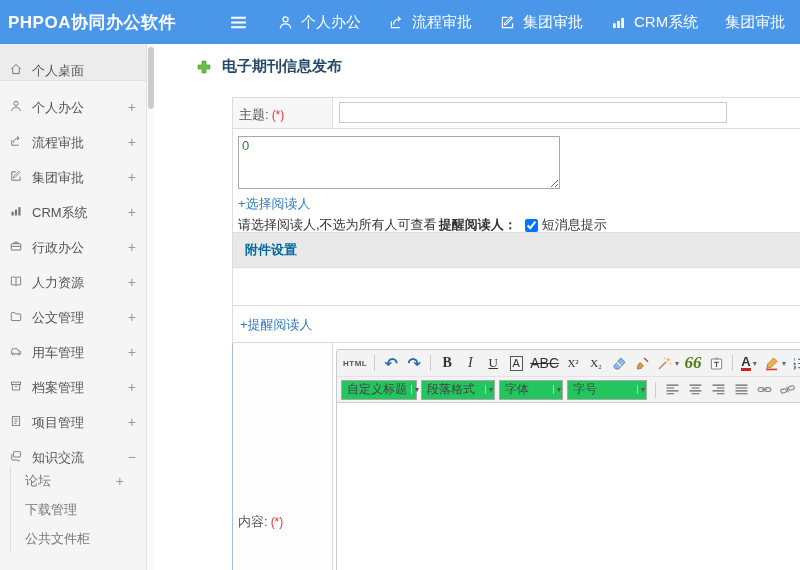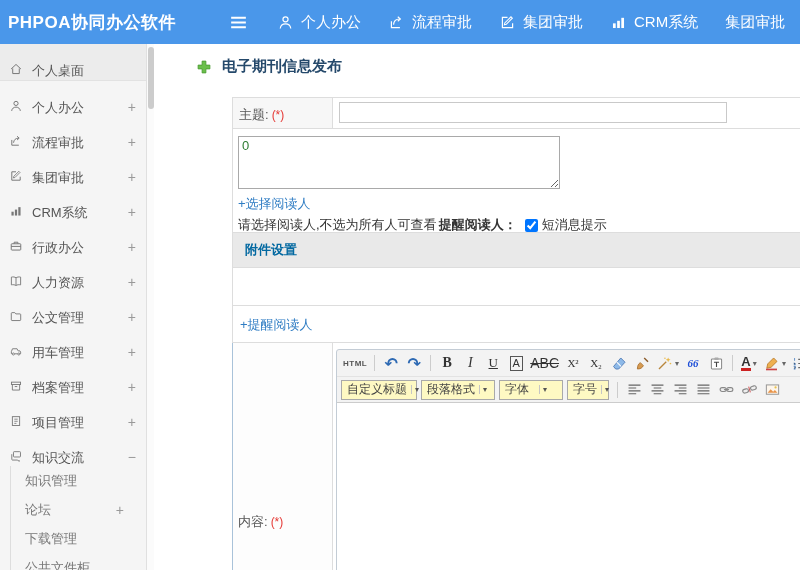--- a/index.html
+++ b/index.html
@@ -75,25 +75,25 @@
     font-size:12px; color:#333; cursor:pointer; border-radius:2px; padding:0 2px; flex:0 0 auto; }
   .tb-sep { width:1px; height:16px; background:#ccc; margin:0 4px; flex:0 0 auto; }
   .tb-html { font-size:8px; font-weight:bold; color:#555; letter-spacing:.5px; }
   .tb-undo,.tb-redo { color:#2d69b3; font-size:16px; font-weight:bold; }
   .tb-b { font-family:"Liberation Serif",serif; font-weight:bold; font-size:14px; }
   .tb-i { font-family:"Liberation Serif",serif; font-style:italic; font-size:14px; }
   .tb-u { font-family:"Liberation Serif",serif; font-size:13px; text-decoration:underline; }
   .tb-abox { font-size:11px; border:1px solid #555; padding:0 2px; line-height:13px; }
   .tb-strike { font-size:14px; text-decoration:line-through; }
   .tb-supsub { font-size:11px; font-family:"Liberation Serif",serif; }
-  .tb-quote { font-family:"Liberation Serif",serif; font-weight:bold; font-style:italic; font-size:11px; color:#1d4ed8; }
+  .tb-quote { font-family:"Liberation Serif",serif; font-weight:bold; font-style:italic; font-size:17px; color:#4d7c0f; }
   .tb-caret { font-size:8px; color:#666; margin-left:2px; }
   .tb-acolor { font-size:13px; font-weight:bold; border-bottom:3px solid #cc2222; line-height:13px; }
-  .tb-select { height:20px; background:#fef9c3; border:1px solid #a9a9a9; display:inline-flex; align-items:center;
-    justify-content:space-between; font-size:12px; color:#444; padding:0 15px 0 5px; margin-right:3px; cursor:pointer; flex:0 0 auto; }
+  .tb-select { height:20px; background:#22c55e; border:1px solid #a9a9a9; display:inline-flex; align-items:center;
+    justify-content:space-between; font-size:12px; color:#444; padding:0 1px 0 5px; margin-right:3px; cursor:pointer; flex:0 0 auto; }
   .sel-caret { font-size:8px; color:#555; border-left:1px solid #c5c5c5; padding-left:3px; margin-left:4px; }
   .edit-area { height:170px; background:#fff; border-top:1px solid #ccc; border-radius:0 0 3px 3px; }
 
   .plus-green { width:16px; height:16px; }
 </style>
 </head>
 <body>
 
 <svg width="0" height="0" style="position:absolute" aria-hidden="true">
   <defs>
@@ -350,24 +350,20 @@
     </div>
     <div class="side-item">
       <svg class="ic ic14">
           <use href="#i-chat"></use>
         </svg>
       <span class="lbl">知识交流</span>
       <span class="expand">−</span>
     </div>
     <div class="submenu">
       <div class="sub-item">
-        <span class="lbl">知识管理</span>
-        <span class="expand"></span>
-      </div>
-      <div class="sub-item">
         <span class="lbl">论坛</span>
         <span class="expand">+</span>
       </div>
       <div class="sub-item">
         <span class="lbl">下载管理</span>
         <span class="expand"></span>
       </div>
       <div class="sub-item">
         <span class="lbl">公共文件柜</span>
         <span class="expand"></span>
@@ -500,21 +496,21 @@
                   <span class="sel-caret">▾</span>
                 </span>
               <span class="tb-select" style="width:74px">
                   <span>段落格式</span>
                   <span class="sel-caret">▾</span>
                 </span>
               <span class="tb-select" style="width:64px">
                   <span>字体</span>
                   <span class="sel-caret">▾</span>
                 </span>
-              <span class="tb-select" style="width:42px">
+              <span class="tb-select" style="width:80px">
                   <span>字号</span>
                   <span class="sel-caret">▾</span>
                 </span>
               <span class="tb-sep"></span>
               <span class="tb">
                   <svg class="ic ic16">
                     <use href="#i-alignl"></use>
                   </svg>
                 </span>
               <span class="tb">

